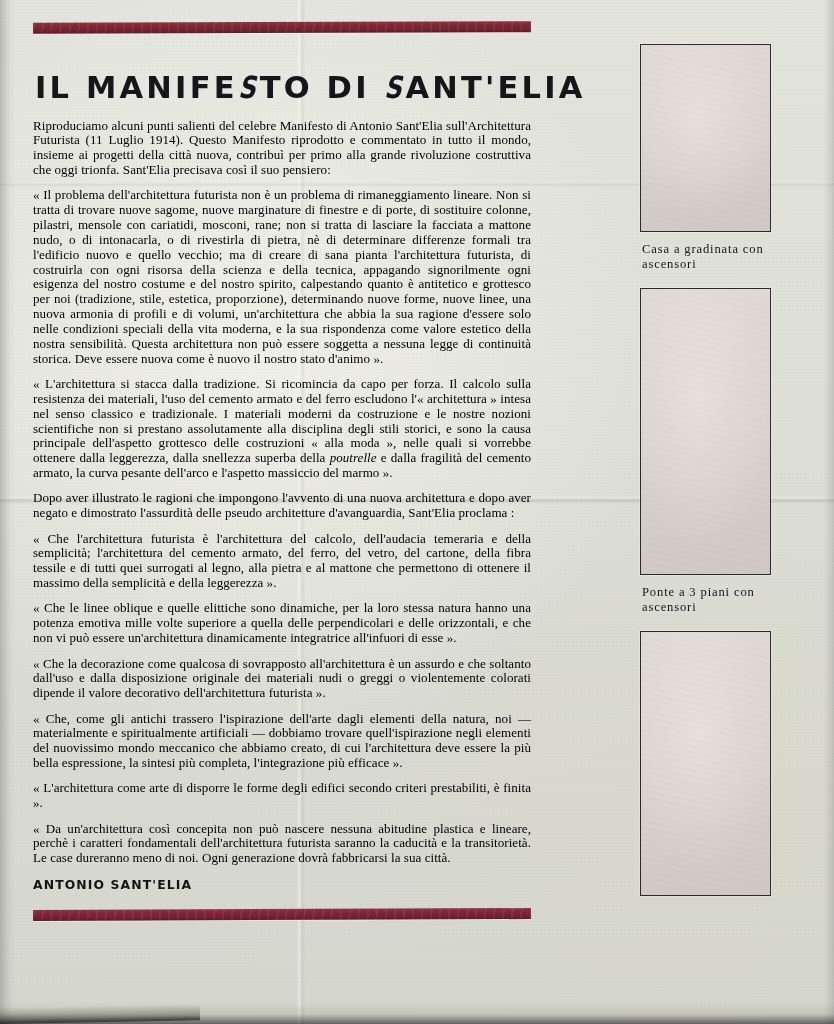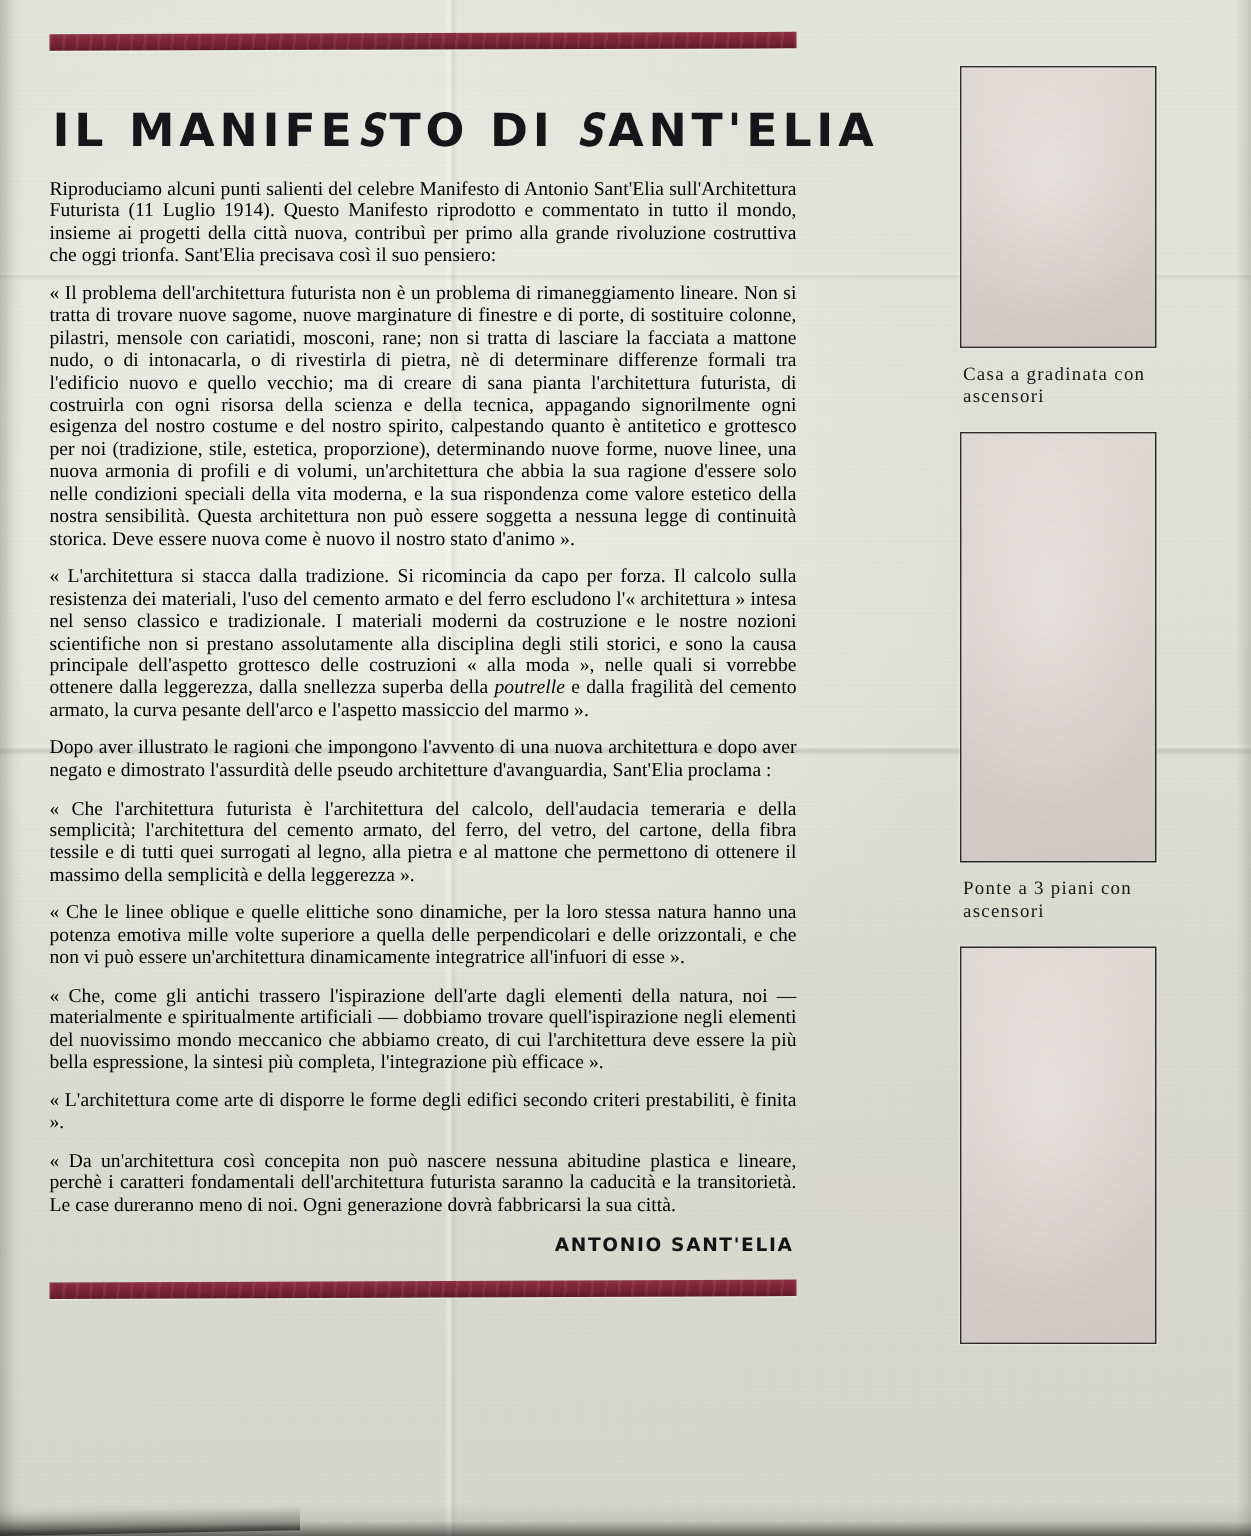--- a/index.html
+++ b/index.html
@@ -149,21 +149,20 @@
   }
   .para.tight { }
   .para i { font-style: italic; }
 
   .signature {
     font-family: "DejaVu Sans", sans-serif;
     font-weight: 700;
     font-size: 12.4px;
     letter-spacing: 1.1px;
     color: #141416;
-    text-align: right;
     margin: 4px 2px 0 0;
   }
 
   
   .figure { margin-bottom: 14px; }
   .fig-frame {
     border: 1.4px solid #2b2b2c;
     background: #ded8d2;
     position: relative;
     overflow: hidden;
@@ -218,20 +217,21 @@
       <p class="para">Riproduciamo alcuni punti salienti del celebre Manifesto di Antonio Sant'Elia sull'Architettura Futurista (11 Luglio 1914). Questo Manifesto riprodotto e commentato in tutto il mondo, insieme ai progetti della città nuova, contribuì per primo alla grande rivoluzione costruttiva che oggi trionfa. Sant'Elia precisava così il suo pensiero:</p>
 
       <p class="para">« Il problema dell'architettura futurista non è un problema di rimaneggiamento lineare. Non si tratta di trovare nuove sagome, nuove marginature di finestre e di porte, di sostituire colonne, pilastri, mensole con cariatidi, mosconi, rane; non si tratta di lasciare la facciata a mattone nudo, o di intonacarla, o di rivestirla di pietra, nè di determinare differenze formali tra l'edificio nuovo e quello vecchio; ma di creare di sana pianta l'architettura futurista, di costruirla con ogni risorsa della scienza e della tecnica, appagando signorilmente ogni esigenza del nostro costume e del nostro spirito, calpestando quanto è antitetico e grottesco per noi (tradizione, stile, estetica, proporzione), determinando nuove forme, nuove linee, una nuova armonia di profili e di volumi, un'architettura che abbia la sua ragione d'essere solo nelle condizioni speciali della vita moderna, e la sua rispondenza come valore estetico della nostra sensibilità. Questa architettura non può essere soggetta a nessuna legge di continuità storica. Deve essere nuova come è nuovo il nostro stato d'animo ».</p>
 
       <p class="para"><span>« L'architettura si stacca dalla tradizione. Si ricomincia da capo per forza. Il calcolo sulla resistenza dei materiali, l'uso del cemento armato e del ferro escludono l'« architettura » intesa nel senso classico e tradizionale. I materiali moderni da costruzione e le nostre nozioni scientifiche non si prestano assolutamente alla disciplina degli stili storici, e sono la causa principale dell'aspetto grottesco delle costruzioni « alla moda », nelle quali si vorrebbe ottenere dalla leggerezza, dalla snellezza superba della </span><i>poutrelle</i><span> e dalla fragilità del cemento armato, la curva pesante dell'arco e l'aspetto massiccio del marmo ».</span></p>
 
       <p class="para">Dopo aver illustrato le ragioni che impongono l'avvento di una nuova architettura e dopo aver negato e dimostrato l'assurdità delle pseudo architetture d'avanguardia, Sant'Elia proclama :</p>
 
       <p class="para">« Che l'architettura futurista è l'architettura del calcolo, dell'audacia temeraria e della semplicità; l'architettura del cemento armato, del ferro, del vetro, del cartone, della fibra tessile e di tutti quei surrogati al legno, alla pietra e al mattone che permettono di ottenere il massimo della semplicità e della leggerezza ».</p>
       <p class="para">« Che le linee oblique e quelle elittiche sono dinamiche, per la loro stessa natura hanno una potenza emotiva mille volte superiore a quella delle perpendicolari e delle orizzontali, e che non vi può essere un'architettura dinamicamente integratrice all'infuori di esse ».</p>
+      <p class="para">« Che la decorazione come qualcosa di sovrapposto all'architettura è un assurdo e che soltanto dall'uso e dalla disposizione originale dei materiali nudi o greggi o violentemente colorati dipende il valore decorativo dell'architettura futurista ».</p>
       <p class="para">« Che, come gli antichi trassero l'ispirazione dell'arte dagli elementi della natura, noi — materialmente e spiritualmente artificiali — dobbiamo trovare quell'ispirazione negli elementi del nuovissimo mondo meccanico che abbiamo creato, di cui l'architettura deve essere la più bella espressione, la sintesi più completa, l'integrazione più efficace ».</p>
       <p class="para">« L'architettura come arte di disporre le forme degli edifici secondo criteri prestabiliti, è finita ».</p>
       <p class="para tight">« Da un'architettura così concepita non può nascere nessuna abitudine plastica e lineare, perchè i caratteri fondamentali dell'architettura futurista saranno la caducità e la transitorietà. Le case dureranno meno di noi. Ogni generazione dovrà fabbricarsi la sua città.</p>
 
       <div class="signature">ANTONIO SANT'ELIA</div>
 
       <div class="rule rule-bottom"></div>
     </div>
 
     <div class="right-col">

